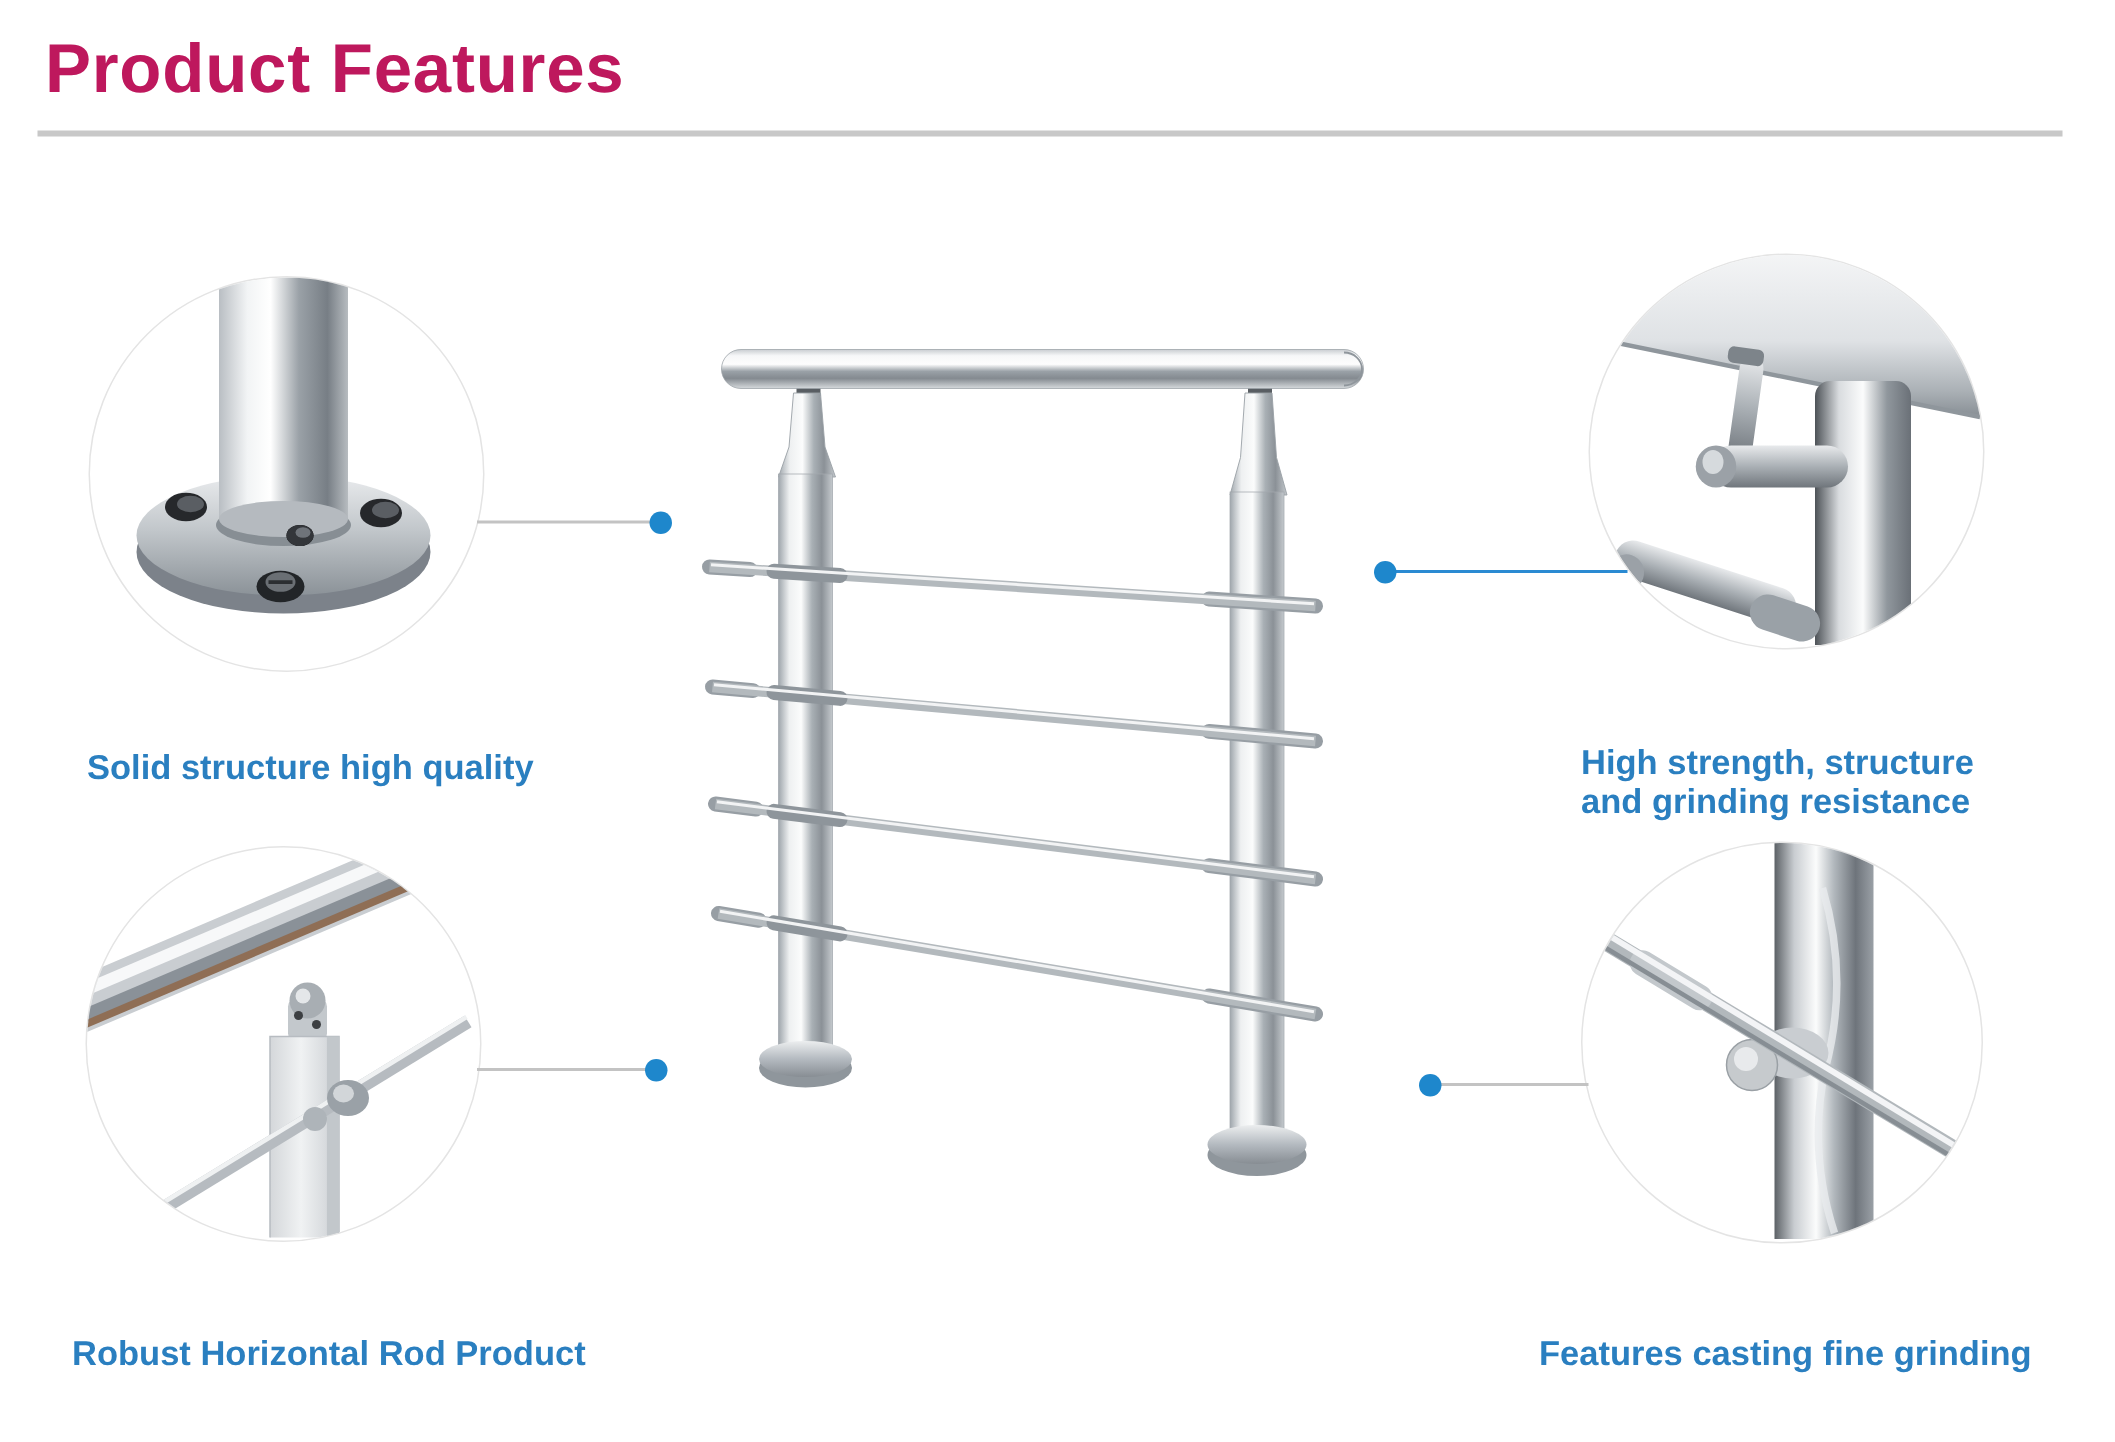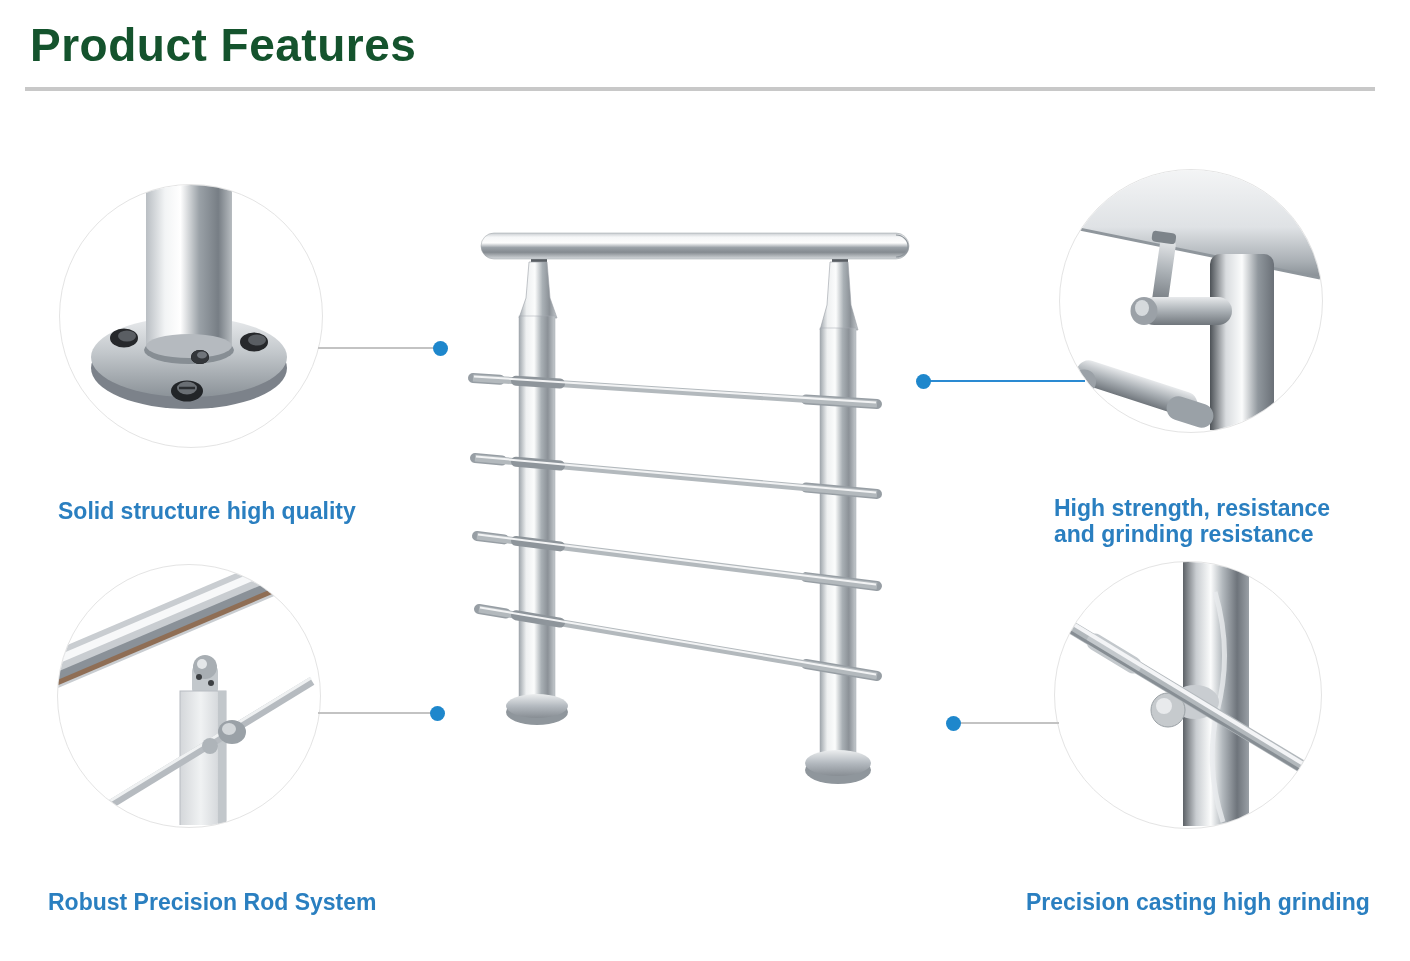--- a/index.html
+++ b/index.html
@@ -3,21 +3,21 @@
 <meta charset="utf-8">
 <style>
   html,body { margin:0; padding:0; background:#ffffff; }
   #stage {
     position:relative; width:1410px; height:961px; overflow:hidden;
     background:#ffffff;
     font-family:"Liberation Sans", sans-serif;
   }
   .page-title {
     position:absolute; left:30px; top:18px;
-    font-size:46px; font-weight:bold; color:#14532d; letter-spacing:0.5px;
+    font-size:46px; font-weight:bold; color:#be185d; letter-spacing:0.5px;
   }
   .title-underline {
     position:absolute; left:25px; top:87px; width:1350px; height:4px;
     background:#c8c8c8;
   }
   .photo-circle {
     position:absolute; border-radius:50%; overflow:hidden;
     border:1px solid #e4e4e4; background:#ffffff;
   }
   .photo-circle svg { display:block; }
@@ -294,21 +294,21 @@
 
   <div class="connector" style="left:318px; top:712px; width:119px;"></div>
   <div class="dot" style="left:430px; top:706px;"></div>
 
   <div class="connector" style="left:955px; top:722px; width:104px;"></div>
   <div class="dot" style="left:946px; top:716px;"></div>
 
   <div class="caption" id="caption-tl">Solid structure high quality</div>
 
   <div class="caption" id="caption-tr">
-    <div>High strength, resistance</div>
+    <div>High strength, structure</div>
     <div>and grinding resistance</div>
   </div>
 
-  <div class="caption" id="caption-bl">Robust Precision Rod System</div>
-
-  <div class="caption" id="caption-br">Precision casting high grinding</div>
+  <div class="caption" id="caption-bl">Robust Horizontal Rod Product</div>
+
+  <div class="caption" id="caption-br">Features casting fine grinding</div>
 
 </div>
 
 </body></html>

